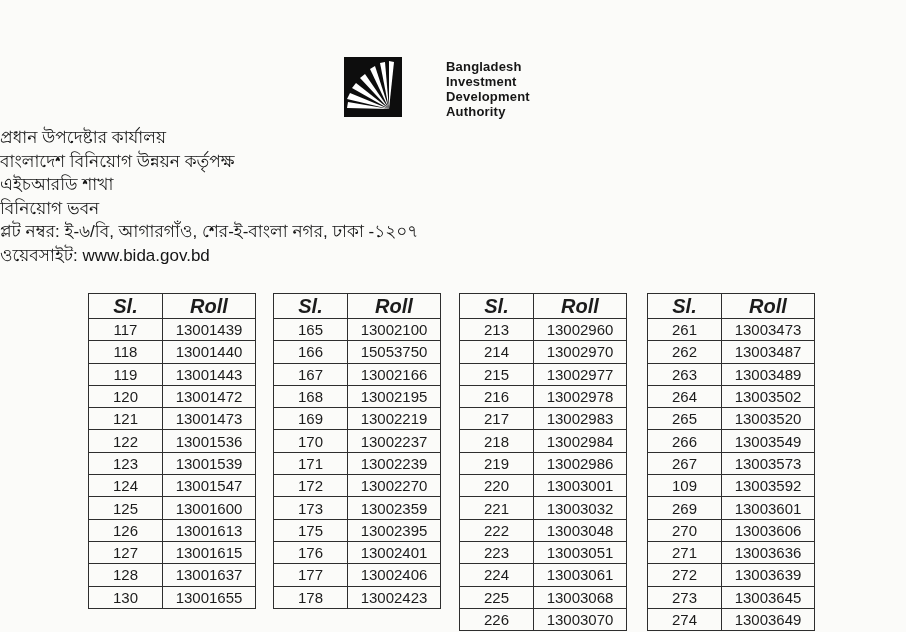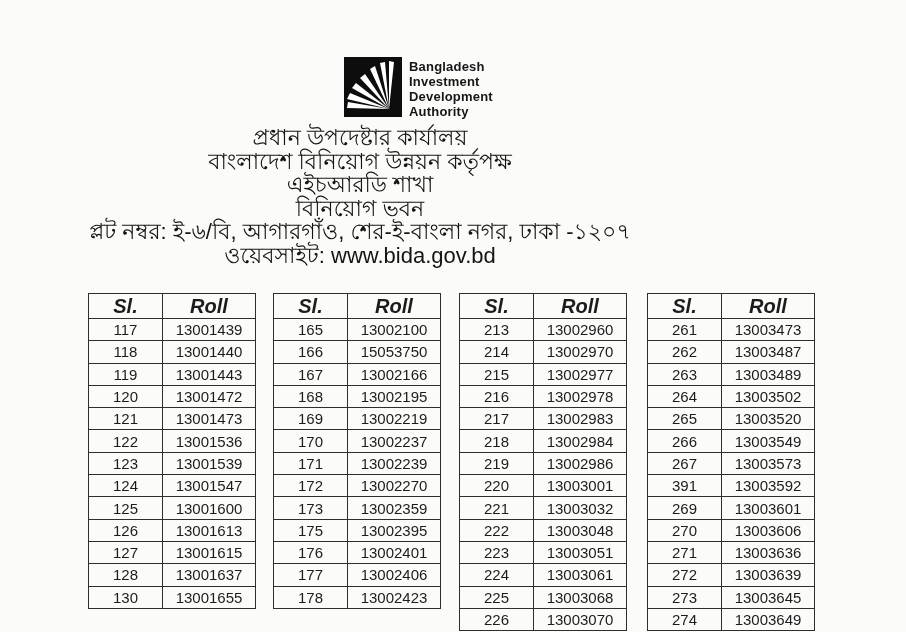--- a/index.html
+++ b/index.html
@@ -12,40 +12,40 @@
   }
   .page { position: absolute; inset: 0; }
 
   
   .logo-block {
     position: absolute;
     left: 344px;
     top: 57px;
     display: flex;
     align-items: flex-start;
+    gap: 37px;
   }
   .logo-mark { width: 58px; height: 60px; display: block; }
   .logo-text {
     margin-left: 7px;
     padding-top: 2px;
     font-weight: bold;
     font-size: 13px;
     line-height: 15px;
     color: #161616;
     letter-spacing: 0.2px;
   }
 
   
   .letterhead {
     position: absolute;
     left: 0;
     top: 126px;
     width: 720px;
-    text-align: center;
-    font-size: 22px;
+    font-size: 17px;
     line-height: 23.5px;
     color: #141414;
   }
 
   
   .roll-table {
     position: absolute;
     top: 293px;
     border-collapse: collapse;
     table-layout: fixed;
@@ -329,21 +329,21 @@
         </tr>
         <tr>
           <td class="col-sl">266</td>
           <td class="col-roll">13003549</td>
         </tr>
         <tr>
           <td class="col-sl">267</td>
           <td class="col-roll">13003573</td>
         </tr>
         <tr>
-          <td class="col-sl">391</td>
+          <td class="col-sl">109</td>
           <td class="col-roll">13003592</td>
         </tr>
         <tr>
           <td class="col-sl">269</td>
           <td class="col-roll">13003601</td>
         </tr>
         <tr>
           <td class="col-sl">270</td>
           <td class="col-roll">13003606</td>
         </tr>

